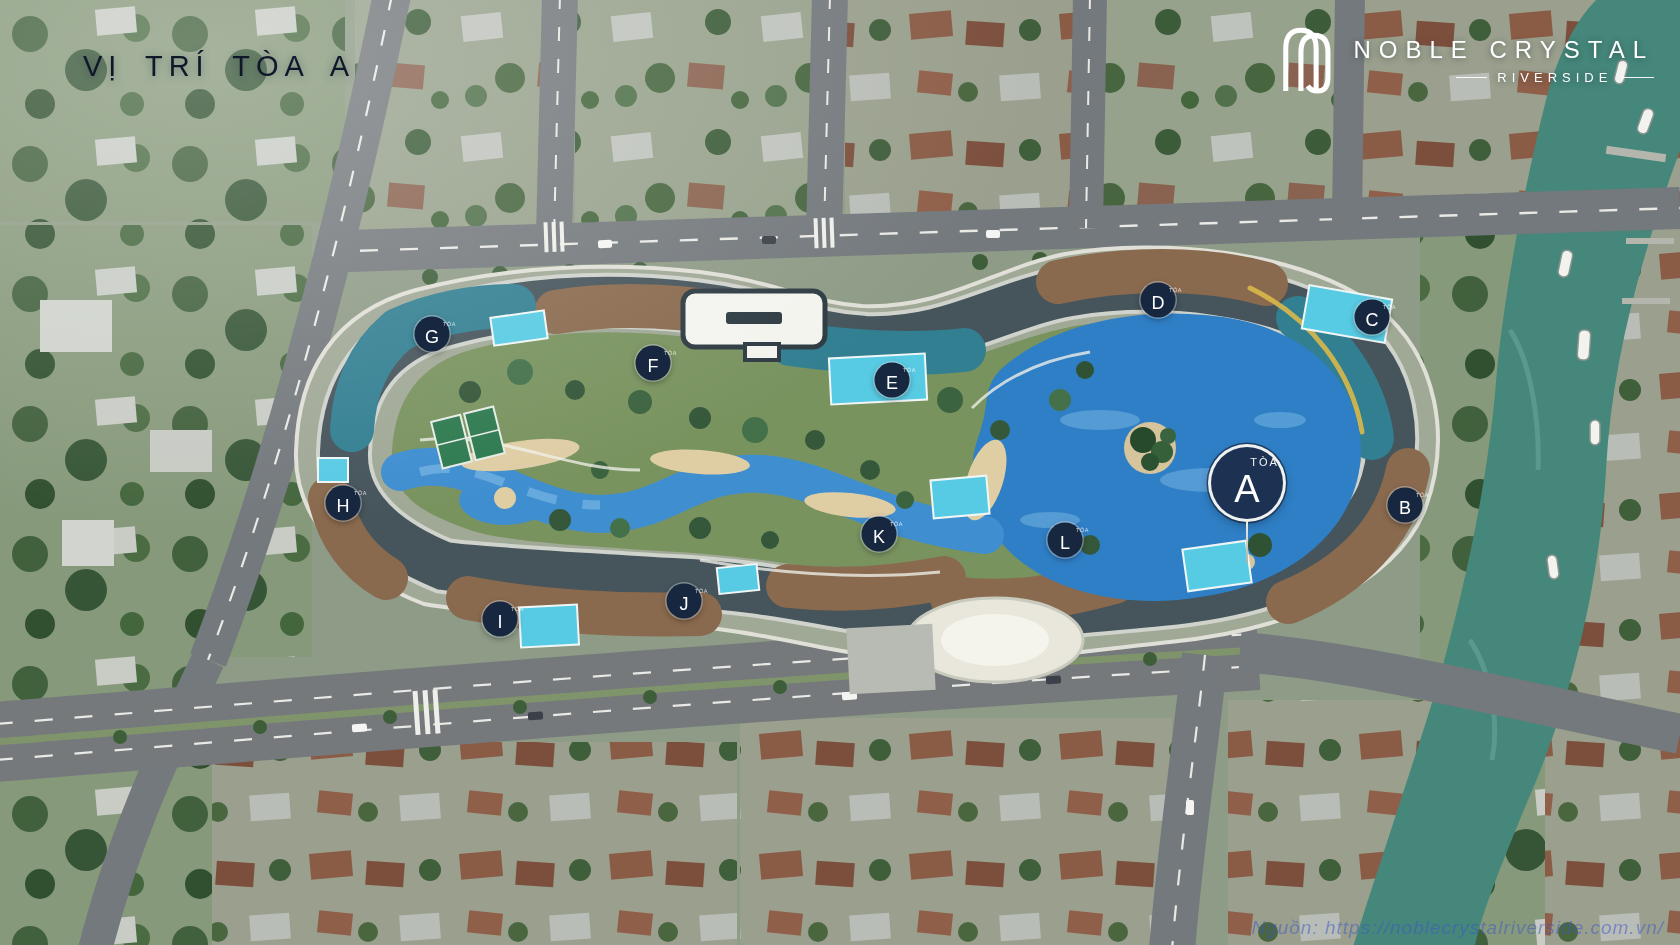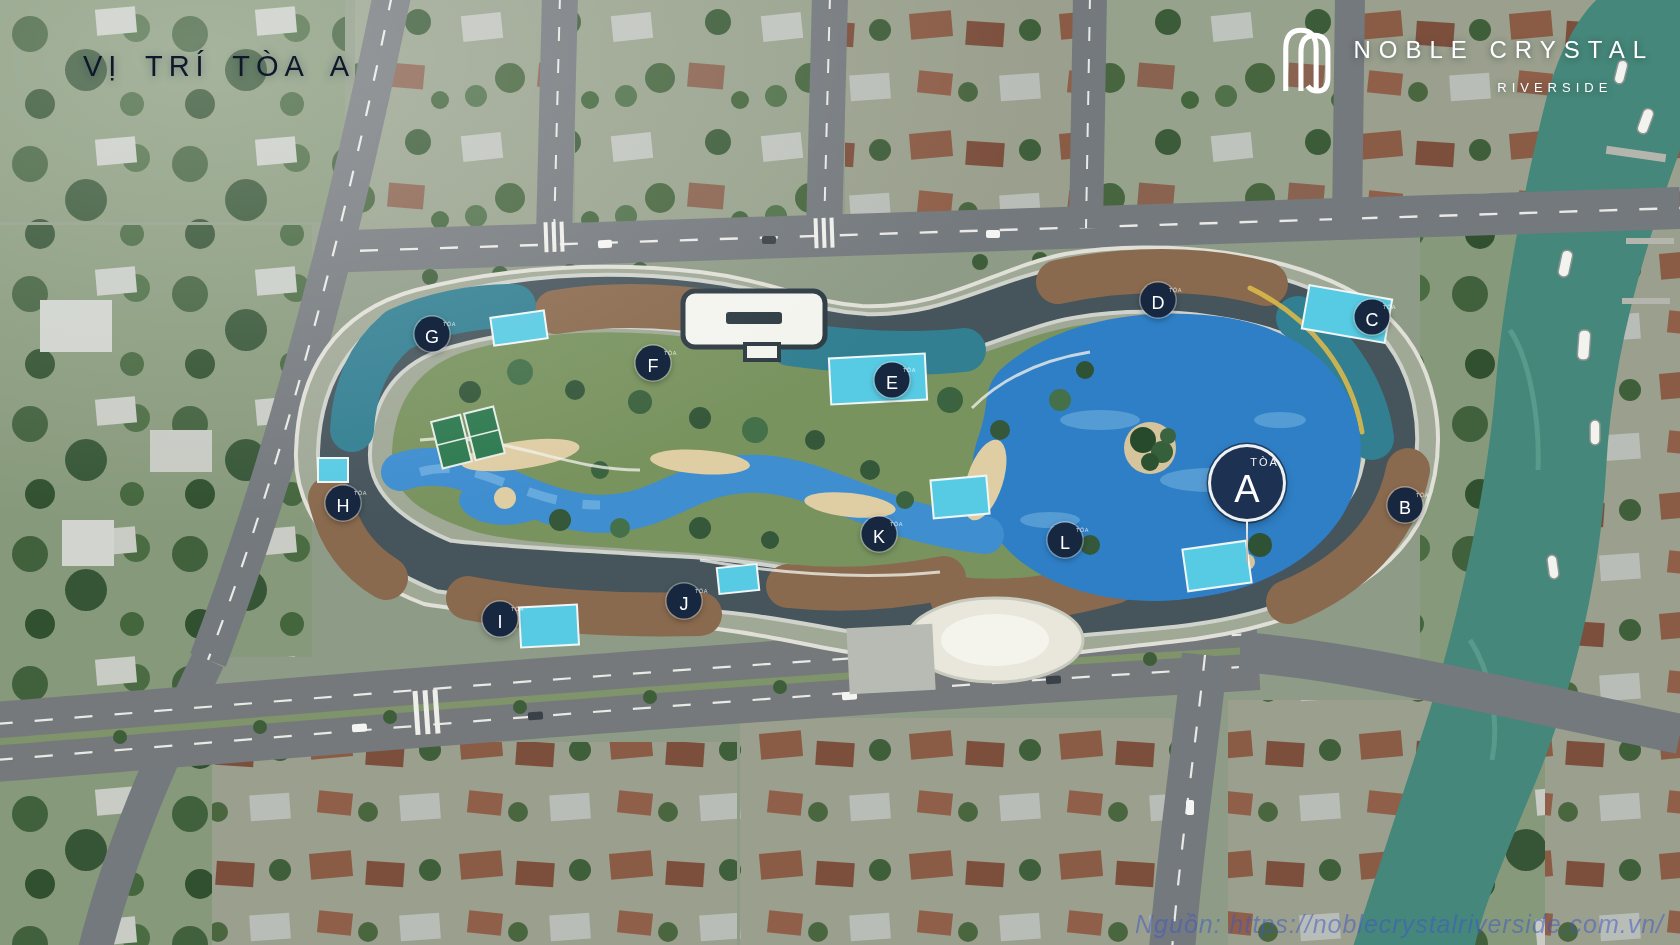--- a/index.html
+++ b/index.html
@@ -9,24 +9,24 @@
 
   
   .title{position:absolute;left:83px;top:50px;margin:0;color:#0f172a;
          font-size:29px;font-weight:400;letter-spacing:6px;word-spacing:9px;
          text-shadow:0 1px 8px rgba(30,50,60,.45);}
   .brand{position:absolute;top:20px;right:26px;display:flex;align-items:flex-start;
          gap:20px;color:#ffffff;text-shadow:0 1px 6px rgba(20,35,45,.5);}
   .monogram{width:54px;height:78px;flex:0 0 auto;}
   .brand-text{display:flex;flex-direction:column;padding-top:16px;}
   .brand-name{font-size:24px;letter-spacing:8px;font-weight:400;white-space:nowrap;}
-  .brand-sub-row{display:flex;align-items:center;gap:10px;margin-top:6px;margin-left:34%;flex-direction:column;}
+  .brand-sub-row{display:flex;align-items:center;gap:10px;margin-top:6px;margin-left:34%;}
   .rule{height:1px;background:#ffffff;opacity:.92;flex:1;min-width:26px;}
   .brand-sub{font-size:13px;letter-spacing:5px;white-space:nowrap;}
-  .source{position:absolute;right:16px;bottom:6px;font-size:25px;font-style:italic;
+  .source{position:absolute;right:16px;bottom:6px;font-size:19px;font-style:italic;
           letter-spacing:1px;color:rgba(62,88,200,.52);}
 
   
   .marker-layer{position:absolute;left:0;top:0;width:100%;height:100%;pointer-events:none;}
   .marker{position:absolute;transform:translate(-50%,-50%);
           display:flex;flex-direction:column;align-items:center;justify-content:center;
           width:35px;height:35px;border-radius:50%;
           background:var(--marker-bg,#16273f);color:var(--marker-text,#fff);
           box-shadow:0 0 0 1.5px rgba(225,235,240,.38),0 2px 6px rgba(0,0,0,.4);}
   .marker .m-sub{font-size:5.5px;letter-spacing:.5px;line-height:1;opacity:.75;margin-left:35px;}

